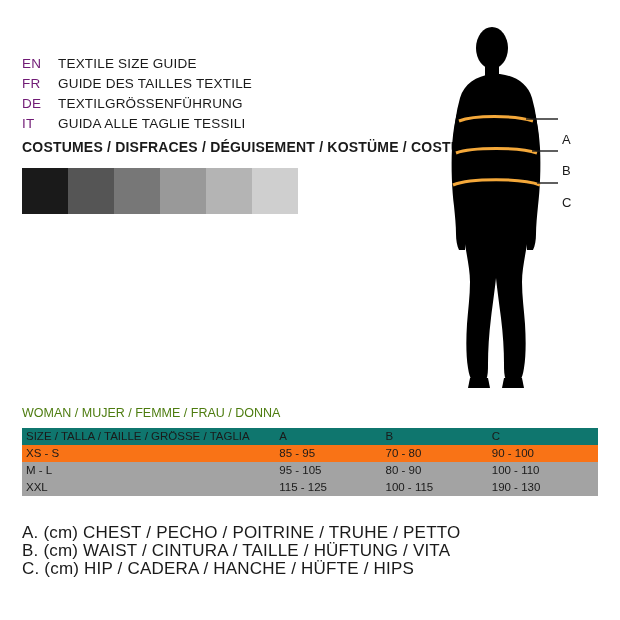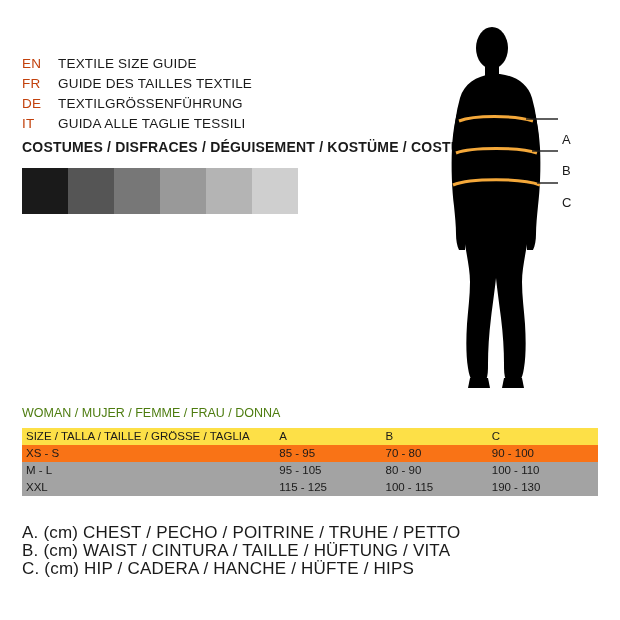--- a/index.html
+++ b/index.html
@@ -31,21 +31,21 @@
   .lang-row {
     display: flex;
     align-items: baseline;
     height: 20px;
     font-size: 13.5px;
     letter-spacing: 0.2px;
   }
   .lang-code {
     width: 36px;
     flex: 0 0 36px;
-    color: #c2410c;
+    color: #701a75;
   }
   .lang-text {
     color: #1a1a1a;
     margin-top: 28px;
   }
 
   .category-line {
     position: absolute;
     left: 22px;
     top: 139px;
@@ -106,21 +106,21 @@
   table.size-table th,
   table.size-table td {
     padding: 0;
     height: 17px;
     line-height: 17px;
     font-weight: normal;
     text-align: left;
     color: #1a1a1a;
   }
   table.size-table thead tr {
-    background: #fde047;
+    background: #0f766e;
   }
   table.size-table tbody tr.odd {
     background: #f97316;
   }
   table.size-table tbody tr.even {
     background: #a3a3a3;
   }
   .col-size { width: 255px; padding-left: 4px !important; }
   .col-a { width: 107px; }
   .col-b { width: 107px; }

